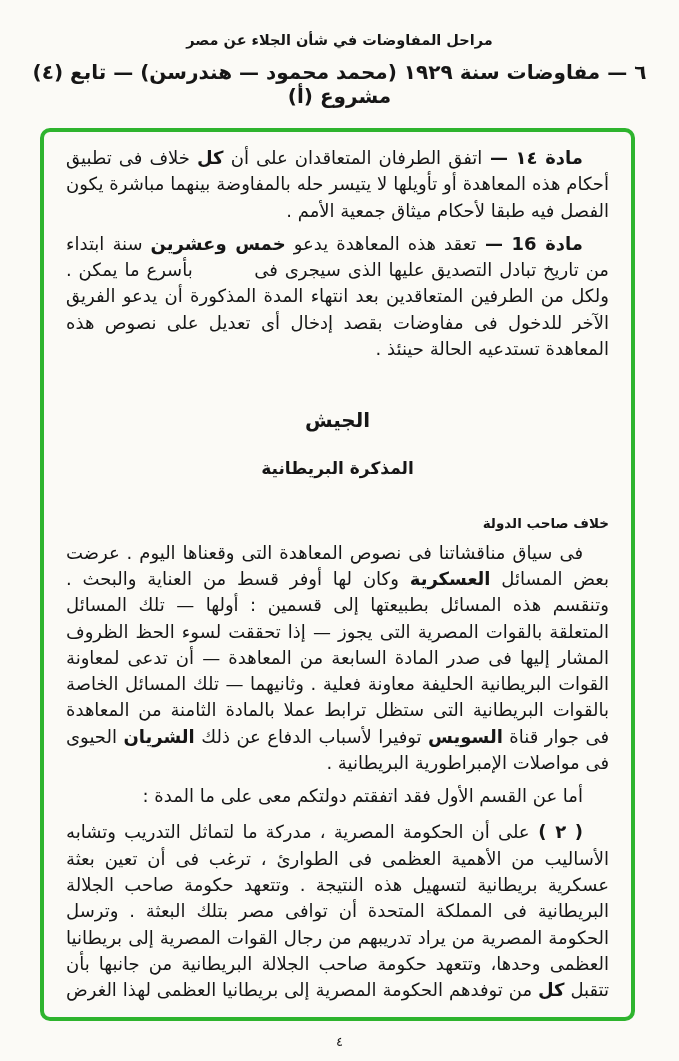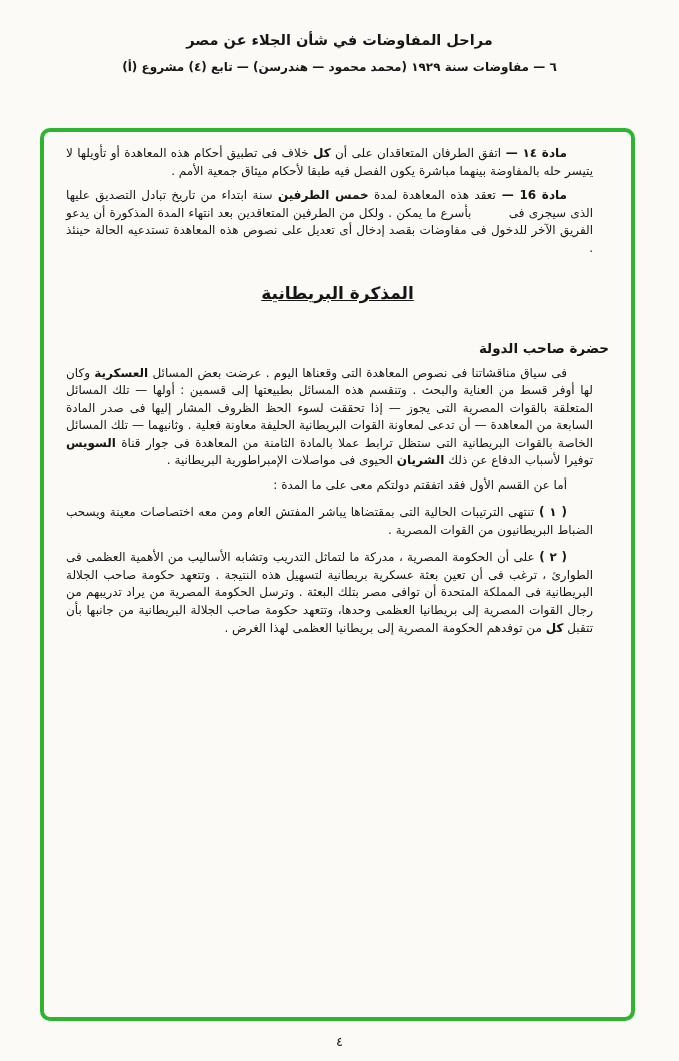--- a/index.html
+++ b/index.html
@@ -20,21 +20,21 @@
   }
   .doc-header {
     text-align: center;
     padding-top: 32px;
   }
   .doc-header .h1 {
     font-size: 14.5px;
     font-weight: bold;
   }
   .doc-header .h2 {
-    font-size: 12px;
+    font-size: 20px;
     font-weight: bold;
     margin-top: 12px;
     text-align: center;
   }
   .doc-header .h3 {
     font-size: 10px;
     font-weight: bold;
     margin-top: 10px;
     color: #2a2a2a;
   }
@@ -44,43 +44,42 @@
     right: 44px;
     left: 40px;
     bottom: 40px;
     border: 4px solid #2eb42e;
     border-radius: 10px;
     padding: 13px 22px 8px 22px;
     box-sizing: border-box;
     overflow: hidden;
   }
   .para {
-    font-size: 12px;
+    font-size: 18px;
     line-height: 1.46;
     text-align: justify;
-    margin: 0 16px 7px 0;
+    margin: 0 0 7px 0;
     text-indent: 26px;
   }
   .para b { font-weight: bold; }
   .closing {
     text-indent: 70px;
     margin-top: 16px;
   }
   .heading-army {
     font-size: 20px;
     font-weight: bold;
     text-align: center;
     margin: 46px 0 0 0;
   }
   .heading-memo {
     font-size: 17px;
     font-weight: bold;
     text-align: center;
     margin: 26px 0 0 0;
-    text-decoration: underline;
   }
   .salutation {
     font-size: 13.5px;
     font-weight: bold;
     margin: 36px 0 6px 0;
     text-indent: 0;
   }
   .list-item { margin-top: 10px; }
   .marker { font-weight: bold; }
   .page-number {
@@ -100,33 +99,33 @@
 
   <header class="doc-header">
     <div class="h1">مراحل المفاوضات في شأن الجلاء عن مصر</div>
     <div class="h2">٦ — مفاوضات سنة ١٩٢٩ (محمد محمود — هندرسن) — تابع (٤) مشروع (أ)</div>
   </header>
 
   <main class="green-box">
 
     <p class="para"><b>مادة ١٤ — </b><span>اتفق الطرفان المتعاقدان على أن </span><b>كل</b><span> خلاف فى تطبيق أحكام هذه المعاهدة أو تأويلها لا يتيسر حله بالمفاوضة بينهما مباشرة يكون الفصل فيه طبقا لأحكام ميثاق جمعية الأمم .</span></p>
 
-    <p class="para"><b>مادة 16 — </b><span>تعقد هذه المعاهدة لمدة </span><b>خمس الطرفين</b><span> سنة ابتداء من تاريخ تبادل التصديق عليها الذى سيجرى فى &nbsp;&nbsp;&nbsp;&nbsp;&nbsp;&nbsp;&nbsp; بأسرع ما يمكن . ولكل من الطرفين المتعاقدين بعد انتهاء المدة المذكورة أن يدعو الفريق الآخر للدخول فى مفاوضات بقصد إدخال أى تعديل على نصوص هذه المعاهدة تستدعيه الحالة حينئذ .</span></p>
+    <p class="para"><b>مادة 16 — </b><span>تعقد هذه المعاهدة يدعو </span><b>خمس وعشرين</b><span> سنة ابتداء من تاريخ تبادل التصديق عليها الذى سيجرى فى &nbsp;&nbsp;&nbsp;&nbsp;&nbsp;&nbsp;&nbsp; بأسرع ما يمكن . ولكل من الطرفين المتعاقدين بعد انتهاء المدة المذكورة أن يدعو الفريق الآخر للدخول فى مفاوضات بقصد إدخال أى تعديل على نصوص هذه المعاهدة تستدعيه الحالة حينئذ .</span></p>
 
 
+    <h2 class="heading-army">الجيش</h2>
 
     <h3 class="heading-memo">المذكرة البريطانية</h3>
 
-    <p class="para salutation">حضرة صاحب الدولة</p>
+    <p class="para salutation">خلاف صاحب الدولة</p>
 
     <p class="para"><span>فى سياق مناقشاتنا فى نصوص المعاهدة التى وقعناها اليوم . عرضت بعض المسائل </span><b>العسكرية</b><span> وكان لها أوفر قسط من العناية والبحث . وتنقسم هذه المسائل بطبيعتها إلى قسمين : أولها — تلك المسائل المتعلقة بالقوات المصرية التى يجوز — إذا تحققت لسوء الحظ الظروف المشار إليها فى صدر المادة السابعة من المعاهدة — أن تدعى لمعاونة القوات البريطانية الحليفة معاونة فعلية . وثانيهما — تلك المسائل الخاصة بالقوات البريطانية التى ستظل ترابط عملا بالمادة الثامنة من المعاهدة فى جوار قناة </span><b>السويس</b><span> توفيرا لأسباب الدفاع عن ذلك </span><b>الشريان</b><span> الحيوى فى مواصلات الإمبراطورية البريطانية .</span></p>
 
     <p class="para">أما عن القسم الأول فقد اتفقتم دولتكم معى على ما المدة :</p>
 
-    <p class="para list-item"><b class="marker">( ١ ) </b><span>تنتهى الترتيبات الحالية التى بمقتضاها يباشر المفتش العام ومن معه اختصاصات معينة ويسحب الضباط البريطانيون من القوات المصرية .</span></p>
 
     <p class="para list-item"><b class="marker">( ٢ ) </b><span>على أن الحكومة المصرية ، مدركة ما لتماثل التدريب وتشابه الأساليب من الأهمية العظمى فى الطوارئ ، ترغب فى أن تعين بعثة عسكرية بريطانية لتسهيل هذه النتيجة . وتتعهد حكومة صاحب الجلالة البريطانية فى المملكة المتحدة أن توافى مصر بتلك البعثة . وترسل الحكومة المصرية من يراد تدريبهم من رجال القوات المصرية إلى بريطانيا العظمى وحدها، وتتعهد حكومة صاحب الجلالة البريطانية من جانبها بأن تتقبل </span><b>كل</b><span> من توفدهم الحكومة المصرية إلى بريطانيا العظمى لهذا الغرض .</span></p>
 
   </main>
 
   <footer class="page-number">٤</footer>
 
 </div>
 
 </body></html>

